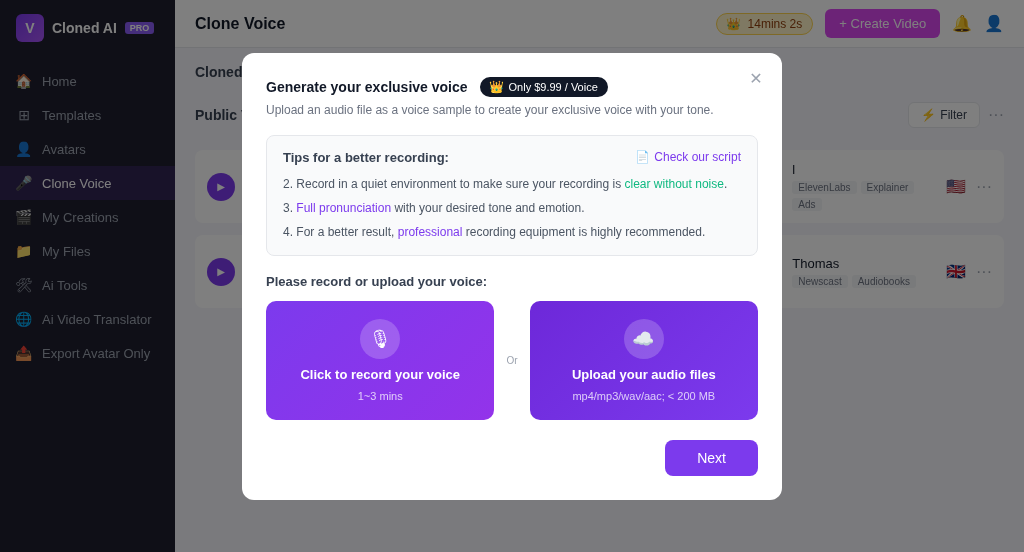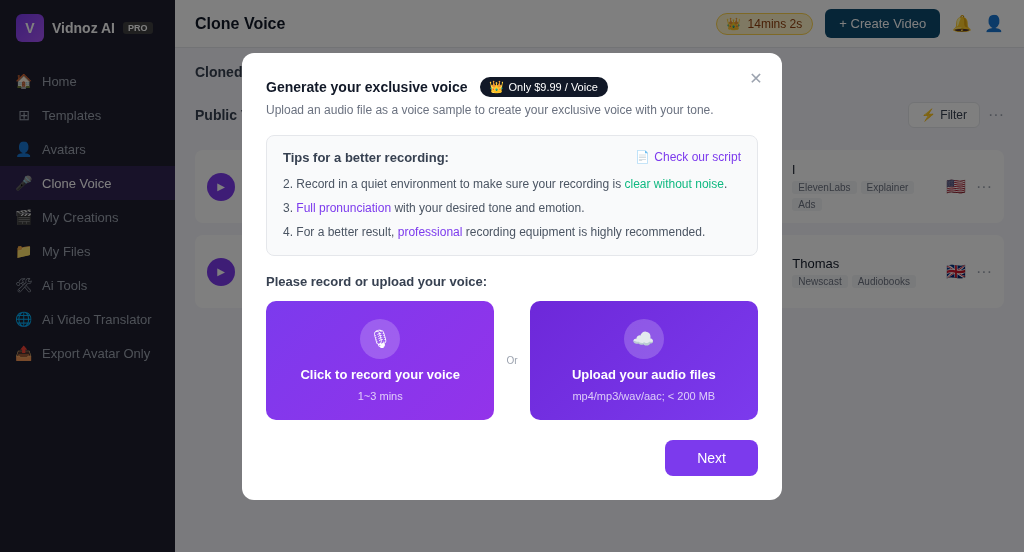--- a/index.html
+++ b/index.html
@@ -46,21 +46,21 @@
       color: white;
       font-size: 14px;
       font-weight: bold;
     }
     .logo-text {
       color: white;
       font-size: 14px;
       font-weight: 600;
     }
     .pro-badge {
-      background: #404040;
+      background: #8b5cf6;
       color: white;
       font-size: 9px;
       padding: 1px 5px;
       border-radius: 3px;
       font-weight: 600;
     }
     .sidebar-nav {
       flex: 1;
       padding: 8px 0;
     }
@@ -124,21 +124,21 @@
       align-items: center;
       gap: 6px;
       background: #fef3c7;
       border: 1px solid #fcd34d;
       border-radius: 20px;
       padding: 3px 10px;
       font-size: 12px;
       color: #92400e;
     }
     .create-btn {
-      background: #0c4a6e;
+      background: #d946ef;
       color: white;
       border: none;
       border-radius: 6px;
       padding: 7px 14px;
       font-size: 13px;
       font-weight: 500;
       cursor: pointer;
       display: flex;
       align-items: center;
       gap: 6px;
@@ -425,21 +425,21 @@
     }
   </style>
 </head>
 <body>
 
 <div class="app-container">
 
   <div class="sidebar">
     <div class="sidebar-logo">
       <div class="logo-icon">V</div>
-      <span class="logo-text">Vidnoz AI</span>
+      <span class="logo-text">Cloned AI</span>
       <span class="pro-badge">PRO</span>
     </div>
     <nav class="sidebar-nav">
       <div class="nav-item">
         <span class="nav-icon">🏠</span>
         <span>Home</span>
       </div>
       <div class="nav-item">
         <span class="nav-icon">⊞</span>
         <span>Templates</span>

